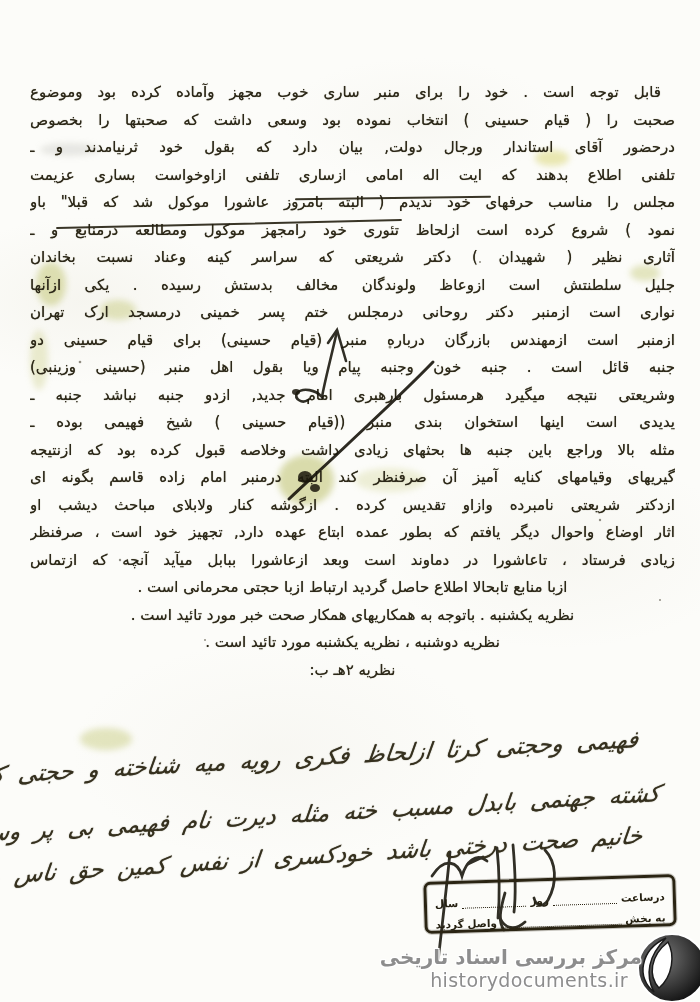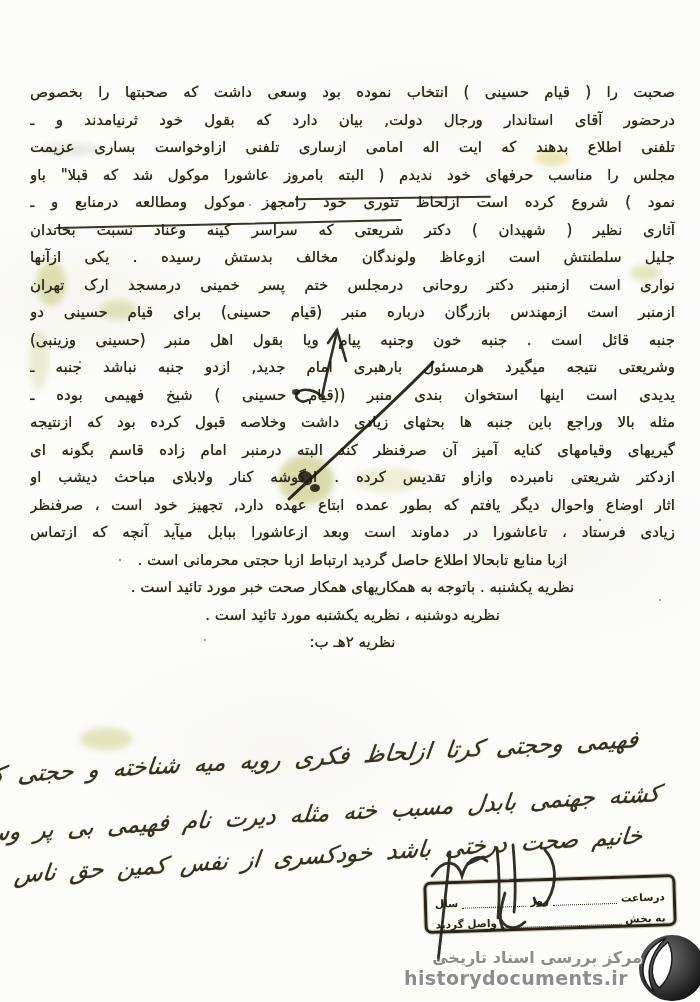--- a/index.html
+++ b/index.html
@@ -62,26 +62,26 @@
   .stamp-row{display:flex;align-items:flex-end;height:21px;gap:4px;}
   .leader{flex:1;border-bottom:1.6px dotted #2a2413;height:12px;min-width:26px;}
   
   .pen{position:absolute;left:0;top:0;pointer-events:none;}
   
   .watermark{
     position:absolute;right:-8px;bottom:-4px;display:flex;align-items:center;
   }
   .wm-text{display:flex;flex-direction:column;align-items:flex-end;margin-left:-14px;margin-right:-10px;z-index:2;}
   .wm-fa{
-    direction:rtl;color:#8d8d8d;font-size:16px;font-weight:bold;letter-spacing:.5px;
+    direction:rtl;color:#8d8d8d;font-size:20px;font-weight:bold;letter-spacing:.5px;
     text-shadow:-1px -1px 0 #fff,1px -1px 0 #fff,-1px 1px 0 #fff,1px 1px 0 #fff,0 0 4px #fff;
     margin-left:8px;
   }
   .wm-en{
-    color:#8d8d8d;font-size:19px;font-weight:bold;letter-spacing:.4px;
+    color:#8d8d8d;font-size:19px;font-weight:normal;letter-spacing:.4px;
     text-shadow:-1px -1px 0 #fff,1px -1px 0 #fff,-1px 1px 0 #fff,1px 1px 0 #fff,0 0 4px #fff;
     margin-right:14px;
   }
   .wm-logo{width:76px;height:76px;flex:0 0 auto;}
 </style>
 </head>
 <body>
 
 <div class="page">
 
@@ -89,20 +89,21 @@
   <div class="stain s2"></div>
   <div class="stain s3"></div>
   <div class="stain s4"></div>
   <div class="stain s5"></div>
   <div class="stain s6"></div>
   <div class="stain s7"></div>
   <div class="stain s8"></div>
   <div class="stain s9"></div>
 
   <div class="typed">
+    <div class="ln just indent">قابل توجه است . خود را برای منبر ساری خوب مجهز وآماده کرده بود وموضوع</div>
     <div class="ln just">صحبت را ( قیام حسینی ) انتخاب نموده بود وسعی داشت که صحبتها را بخصوص</div>
     <div class="ln just">درحضور آقای استاندار ورجال دولت, بیان دارد که بقول خود ثرنیامدند و ـ</div>
     <div class="ln just">تلفنی اطلاع بدهند که ایت اله امامی ازساری تلفنی ازاوخواست بساری عزیمت</div>
     <div class="ln just">مجلس را مناسب حرفهای خود ندیدم ( البته بامروز عاشورا موکول شد که قبلا" باو</div>
     <div class="ln just">نمود ) شروع کرده است ازلحاظ تئوری خود رامجهز موکول ومطالعه درمنابع و ـ</div>
     <div class="ln just">آثاری نظیر ( شهیدان ) دکتر شریعتی که سراسر کینه وعناد نسبت بخاندان</div>
     <div class="ln just">جلیل سلطنتش است ازوعاظ ولوندگان مخالف بدستش رسیده . یکی ازآنها</div>
     <div class="ln just">نواری است ازمنبر دکتر روحانی درمجلس ختم پسر خمینی درمسجد ارک تهران</div>
     <div class="ln just">ازمنبر است ازمهندس بازرگان درباره منبر (قیام حسینی) برای قیام حسینی دو</div>
     <div class="ln just">جنبه قائل است . جنبه خون وجنبه پیام ویا بقول اهل منبر (حسینی وزینبی)</div>

